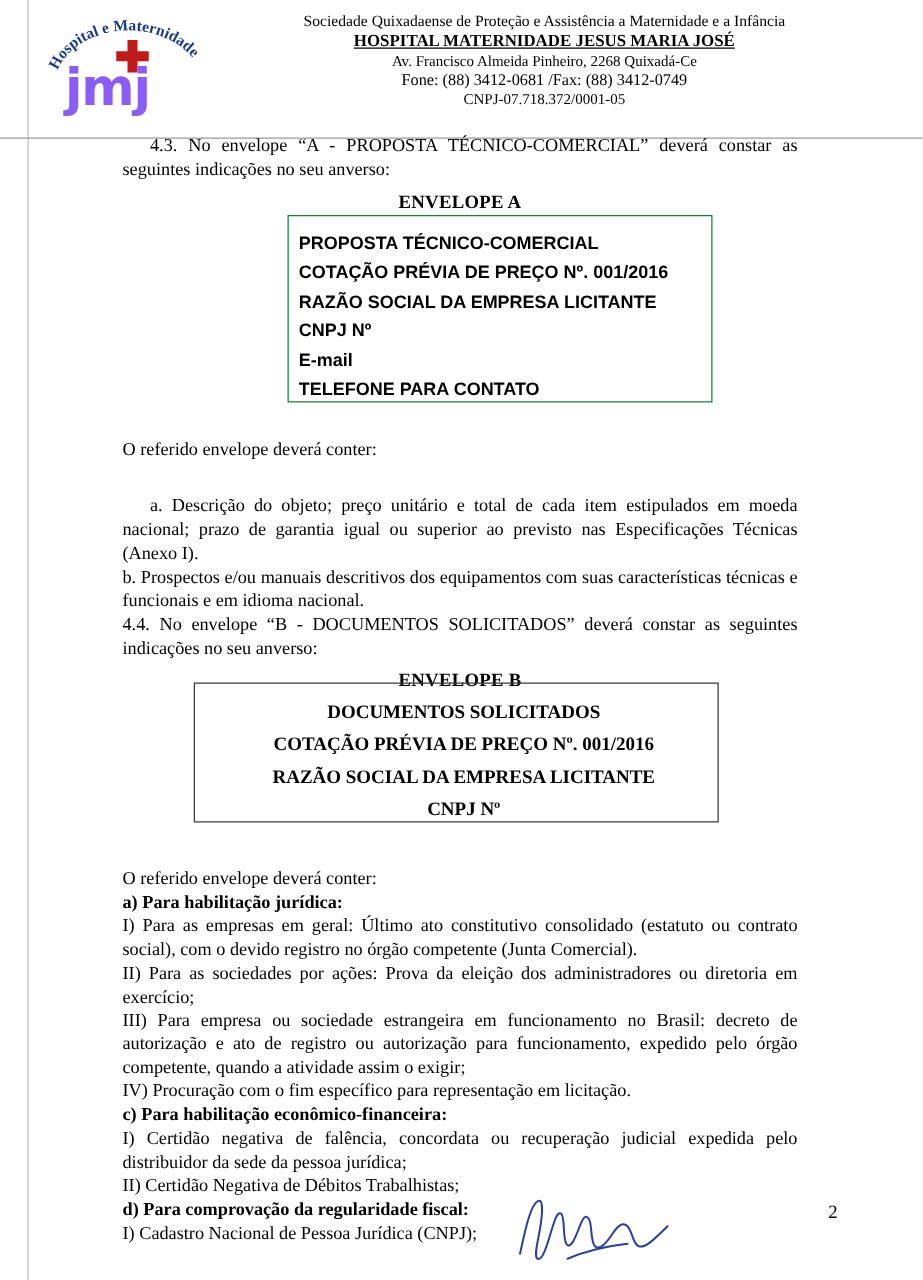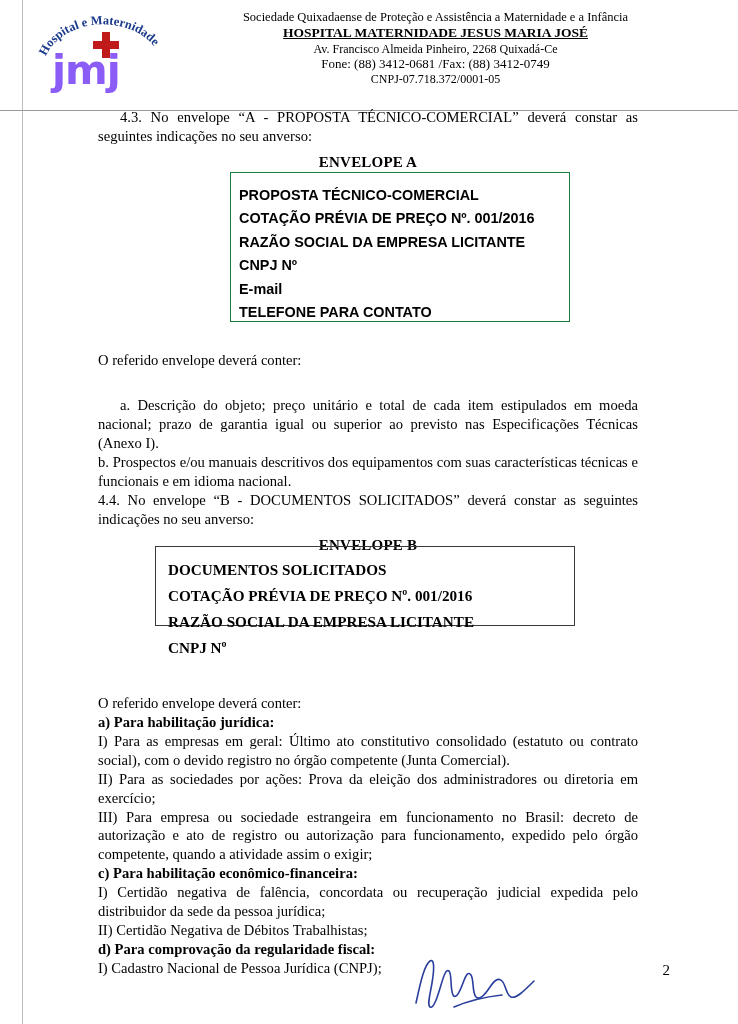--- a/index.html
+++ b/index.html
@@ -143,24 +143,25 @@
     font-size: 14.4px;
     font-weight: bold;
     line-height: 1.63;
     white-space: nowrap;
   }
   .box-b {
     position: absolute;
     left: 155px;
     top: 546px;
     width: 420px;
-    height: 80px;
+    height: 112px;
     border: 1px solid #3a3a3a;
     box-sizing: border-box;
     padding: 10px 0 0 12px;
+    text-align: center;
   }
   .box-b .line {
     font-size: 15.2px;
     font-weight: bold;
     line-height: 1.72;
     white-space: nowrap;
   }
 
   
   .page-number {
@@ -228,20 +229,21 @@
     <div class="gap-s"></div>
     <div class="env-title">ENVELOPE B</div>
 
     <div style="height:140px"></div>
 
     <p class="t">O referido envelope deverá conter:</p>
     <p class="t bold">a) Para habilitação jurídica:</p>
     <p class="t">I) Para as empresas em geral: Último ato constitutivo consolidado (estatuto ou contrato social), com o devido registro no órgão competente (Junta Comercial).</p>
     <p class="t">II) Para as sociedades por ações: Prova da eleição dos administradores ou diretoria em exercício;</p>
     <p class="t">III) Para empresa ou sociedade estrangeira em funcionamento no Brasil: decreto de autorização e ato de registro ou autorização para funcionamento, expedido pelo órgão competente, quando a atividade assim o exigir;</p>
+    <p class="t">IV) Procuração com o fim específico para representação em licitação.</p>
     <p class="t bold">c) Para habilitação econômico-financeira:</p>
     <p class="t">I) Certidão negativa de falência, concordata ou recuperação judicial expedida pelo distribuidor da sede da pessoa jurídica;</p>
     <p class="t">II) Certidão Negativa de Débitos Trabalhistas;</p>
     <p class="t bold">d) Para comprovação da regularidade fiscal:</p>
     <p class="t">I) Cadastro Nacional de Pessoa Jurídica (CNPJ);</p>
   </div>
 
   <div class="box-a">
     <div class="line">PROPOSTA TÉCNICO-COMERCIAL</div>
     <div class="line">COTAÇÃO PRÉVIA DE PREÇO Nº. 001/2016</div>

